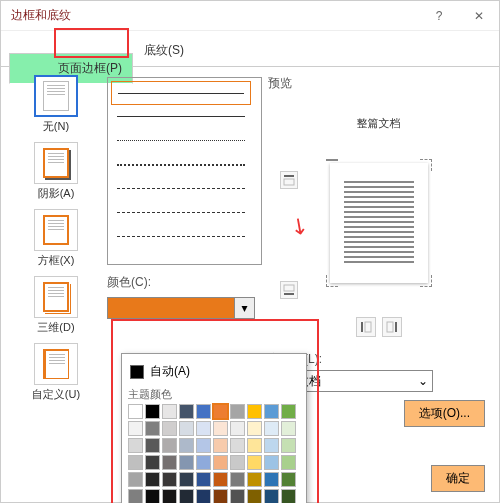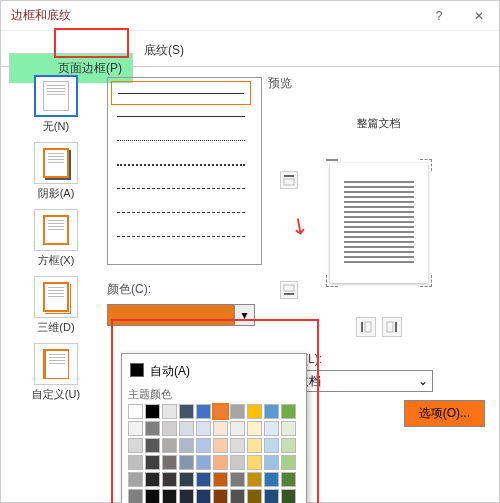--- a/index.html
+++ b/index.html
@@ -32,21 +32,21 @@
 .styleopt { height:24px; border-bottom:1px dashed transparent; display:flex; align-items:center; padding:0 6px; }
 .styleopt.sel { border:1px solid #e8791a; }
 .styleopt .line { width:100%; }
 .line-solid { border-top:1px solid #333; }
 .line-thick { border-top:2px solid #333; }
 .line-dots { border-top:1px dotted #333; }
 .line-wdots { border-top:2px dotted #333; letter-spacing:4px; }
 .line-dash { border-top:1px dashed #333; }
 .line-ldash { border-top:1.5px dashed #333; }
 
-.color-row { margin-top:16px; }
+.color-row { margin-top:9px; }
 .color-select { width:148px; height:22px; border:1px solid #888; display:flex; align-items:center; background:#e8791a; position:relative; }
 .color-select .swatch { width:120px; height:16px; margin:0 4px; background:#e8791a; }
 .color-select .dd { width:20px; height:20px; border-left:1px solid #888; display:flex; align-items:center; justify-content:center; background:#eee; }
 
 .col-preview { flex:1; margin-left: 6px; }
 .prev-hint { text-align:center; color:#333; font-size:11px; line-height:1.5; margin-top:2px; }
 .prev-area { margin-top:12px; position:relative; display:flex; align-items:center; justify-content:center; }
 .page-prev { width:98px; height:120px; background:#fff; box-shadow:0 1px 3px rgba(0,0,0,0.3); padding:18px 14px; display:flex; flex-direction:column; gap:3px; position:relative; }
 .page-prev .tl { height:2px; background:#888; }
 .crop { position:absolute; width:12px; height:12px; }
@@ -59,27 +59,27 @@
 .side-btn.top { left:12px; top:28px; }
 .side-btn.bot { left:12px; top:138px; }
 .arrow { position:absolute; left:22px; top:70px; color:#e33; font-size:22px; transform:rotate(35deg); pointer-events:none; }
 
 .row-btns { display:flex; gap:6px; margin-top:14px; justify-content:center; }
 .sq-btn { width:20px; height:20px; border:1px solid #ccc; background:#f7f7f7; display:flex; align-items:center; justify-content:center; }
 
 .apply-row { margin-top:14px; }
 .apply-select { width:165px; height:22px; border:1px solid #888; display:flex; align-items:center; justify-content:space-between; padding:0 4px; background:#fff; }
 .opt-btn-row { margin-top:8px; text-align:right; padding-right:4px; }
-.btn { border:1px solid #888; background:#f97316; padding:4px 14px; font-size:12px; }
+.btn { border:1px solid #888; background:#fdba74; padding:4px 14px; font-size:12px; }
 
 .footer { display:flex; justify-content:flex-end; gap:10px; padding:10px 14px; }
 
 
 .color-popup { position:absolute; left:120px; top:286px; width:186px; background:#fff; border:1px solid #999; box-shadow:2px 2px 6px rgba(0,0,0,0.25); padding:6px; z-index:10; }
-.cp-row { display:flex; gap:6px; padding:3px 2px; }
+.cp-row { display:flex; align-items:center; gap:6px; padding:3px 2px; }
 .cp-row .sw { width:14px; height:14px; border:1px solid #666; }
 .cp-head { color:#666; font-size:11px; margin:4px 0 2px; }
 .cp-grid { display:grid; grid-template-columns: repeat(10, 15px); grid-auto-rows:15px; gap:2px; }
 .cp-grid .c { border:1px solid #bbb; }
 .cp-grid .c.sel { outline:2px solid #e8791a; outline-offset:-1px; }
 
 .red-box-main { position:absolute; left:110px; top:252px; width:208px; height:232px; border:2px solid #e33; pointer-events:none; z-index:20; }
 </style>
 </head>
 <body>
@@ -332,14 +332,15 @@
           <div class="c" style="background: rgb(30, 78, 121);"></div>
           <div class="c" style="background: rgb(55, 86, 35);"></div>
         </div>
 
     </div>
 
     <div class="red-box-main"></div>
   </div>
 
   <div class="footer">
+    <button class="btn"><span>确定</span></button>
   </div>
 </div>
 
 </body></html>

